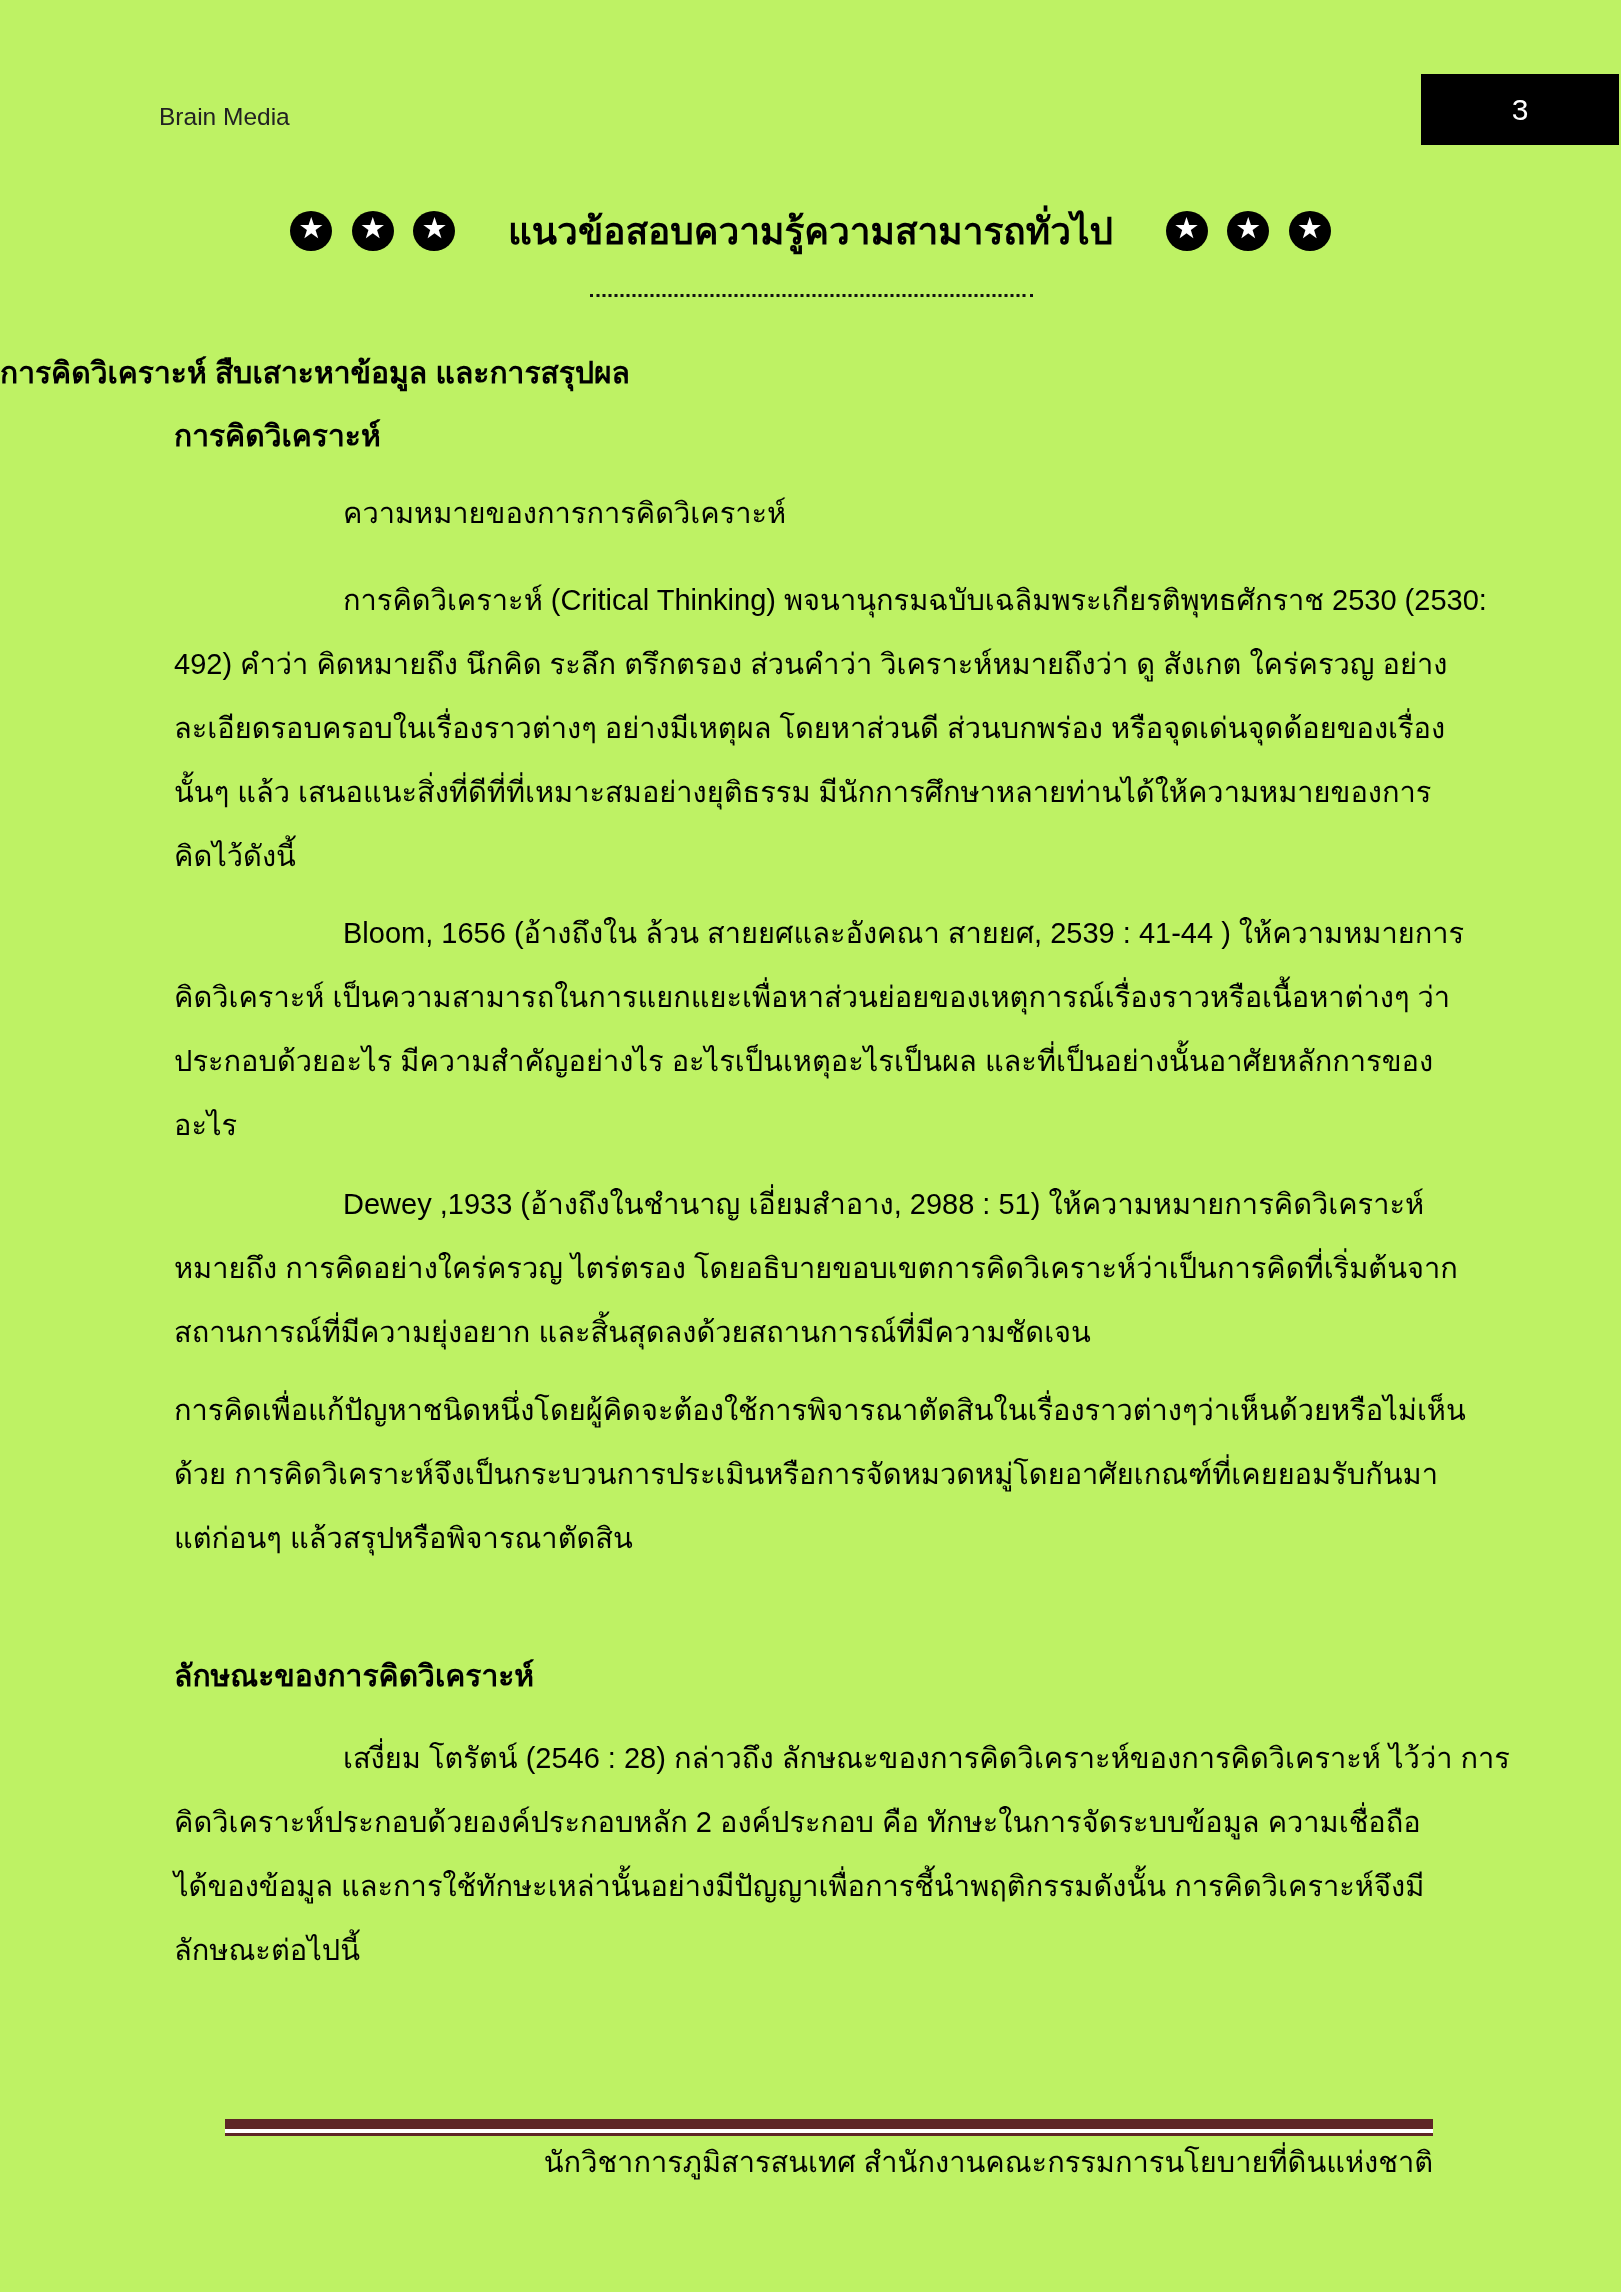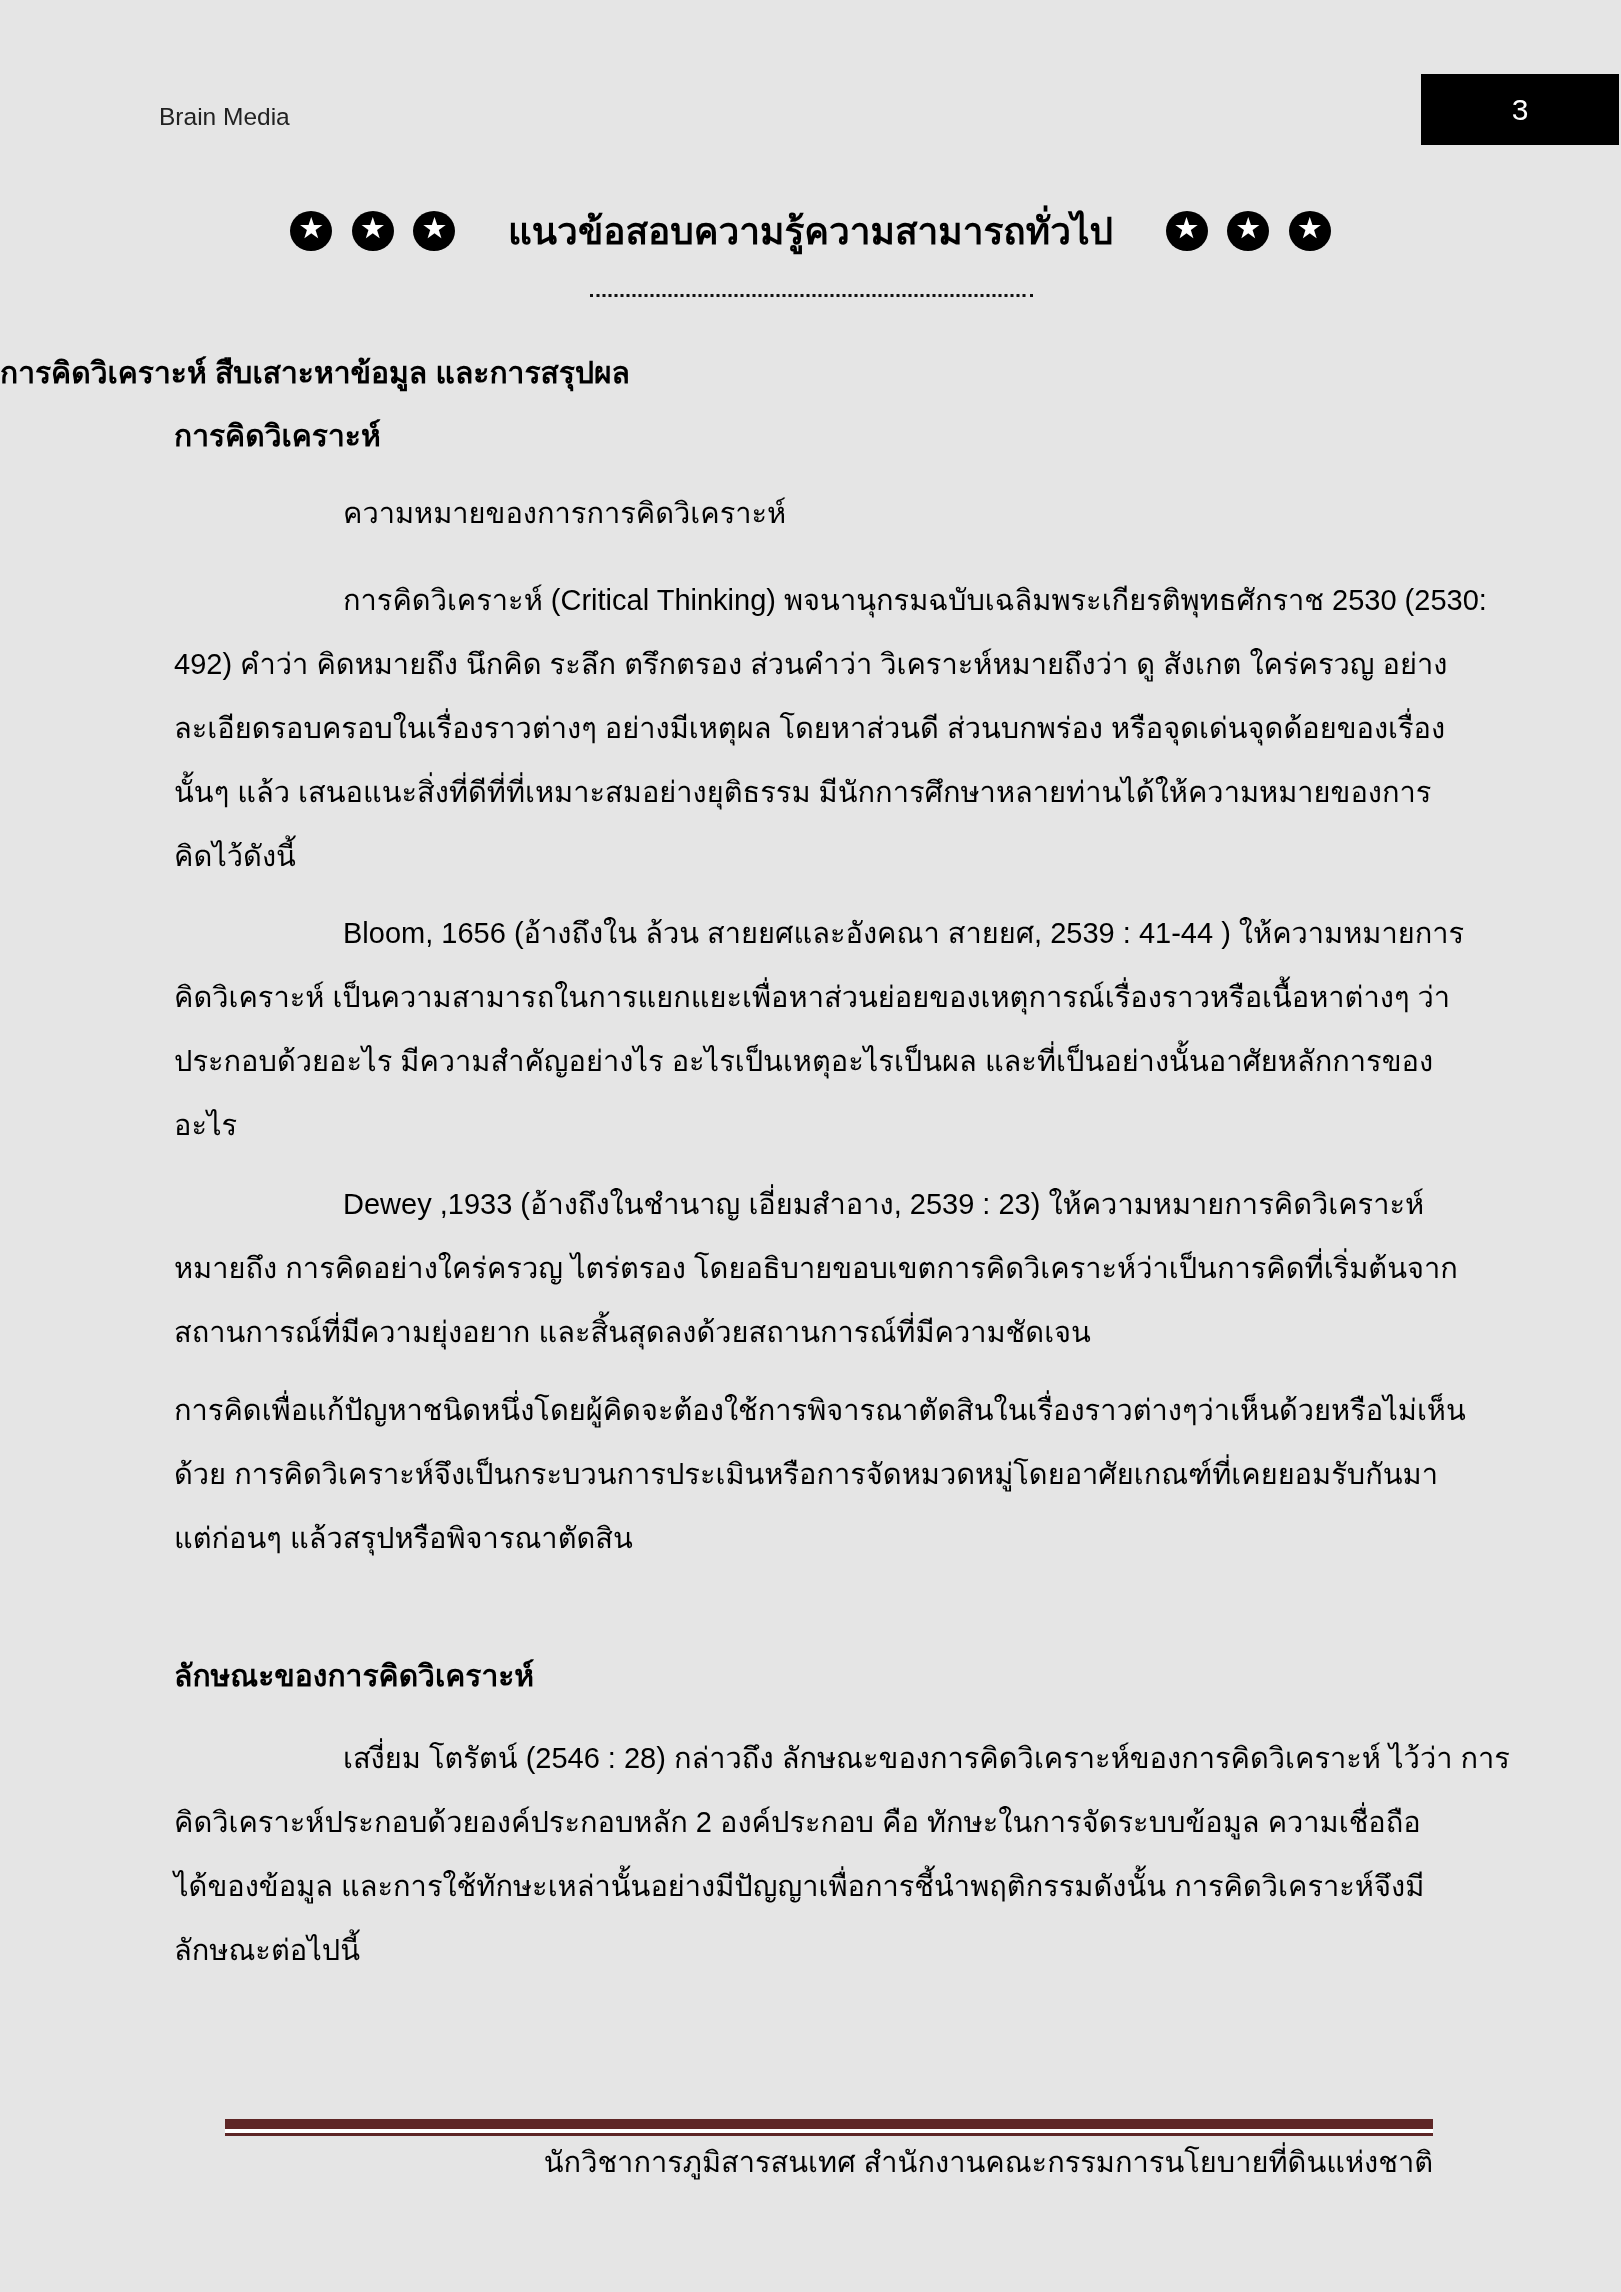--- a/index.html
+++ b/index.html
@@ -9,21 +9,21 @@
   html,body{margin:0;padding:0;}
   body{
     background:#888;
     font-family:"Liberation Sans","DejaVu Sans",sans-serif;
     color:var(--ink);
   }
   .page{
     position:relative;
     width:1621px;
     height:2293px;
-    background:#e5e5e5;
+    background:#bef264;
     margin:0 auto;
     overflow:hidden;
   }
   .brand{
     position:absolute;
     top:103px;
     left:159px;
     font-size:24.5px;
     color:#222222;
   }
@@ -196,21 +196,21 @@
     </div>
 
     <div class="block b-p2">
       <div class="line indent">Bloom, 1656 (อ้างถึงใน ล้วน สายยศและอังคณา สายยศ, 2539 : 41-44 ) ให้ความหมายการ</div>
       <div class="line">คิดวิเคราะห์ เป็นความสามารถในการแยกแยะเพื่อหาส่วนย่อยของเหตุการณ์เรื่องราวหรือเนื้อหาต่างๆ ว่า</div>
       <div class="line">ประกอบด้วยอะไร มีความสำคัญอย่างไร อะไรเป็นเหตุอะไรเป็นผล และที่เป็นอย่างนั้นอาศัยหลักการของ</div>
       <div class="line">อะไร</div>
     </div>
 
     <div class="block b-p3">
-      <div class="line indent">Dewey ,1933 (อ้างถึงในชำนาญ เอี่ยมสำอาง, 2539 : 23) ให้ความหมายการคิดวิเคราะห์</div>
+      <div class="line indent">Dewey ,1933 (อ้างถึงในชำนาญ เอี่ยมสำอาง, 2988 : 51) ให้ความหมายการคิดวิเคราะห์</div>
       <div class="line">หมายถึง การคิดอย่างใคร่ครวญ ไตร่ตรอง โดยอธิบายขอบเขตการคิดวิเคราะห์ว่าเป็นการคิดที่เริ่มต้นจาก</div>
       <div class="line">สถานการณ์ที่มีความยุ่งอยาก และสิ้นสุดลงด้วยสถานการณ์ที่มีความชัดเจน</div>
     </div>
 
     <div class="block b-p4">
       <div class="line">การคิดเพื่อแก้ปัญหาชนิดหนึ่งโดยผู้คิดจะต้องใช้การพิจารณาตัดสินในเรื่องราวต่างๆว่าเห็นด้วยหรือไม่เห็น</div>
       <div class="line">ด้วย การคิดวิเคราะห์จึงเป็นกระบวนการประเมินหรือการจัดหมวดหมู่โดยอาศัยเกณฑ์ที่เคยยอมรับกันมา</div>
       <div class="line">แต่ก่อนๆ แล้วสรุปหรือพิจารณาตัดสิน</div>
     </div>
 

